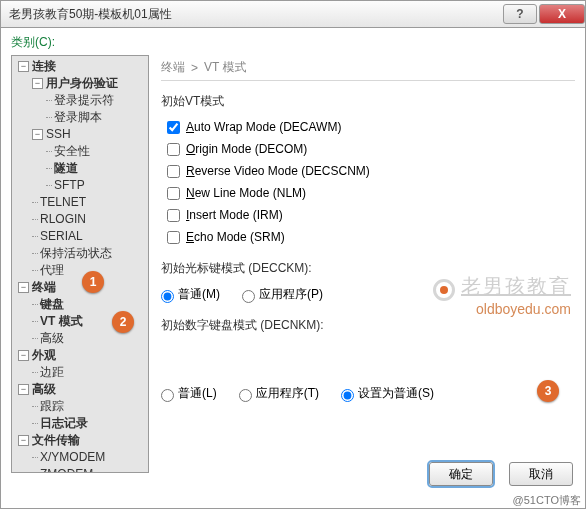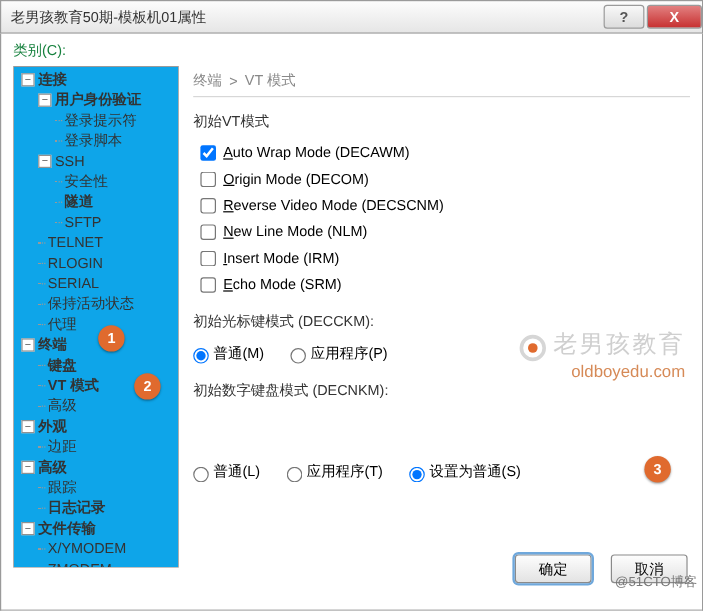--- a/index.html
+++ b/index.html
@@ -7,47 +7,47 @@
 
 .titlebar { height:28px; background:linear-gradient(#fcfcfc,#e6e6e6); border:1px solid #9a9a9a; display:flex; align-items:center; padding:0 0 0 8px; }
 .titlebar .title { flex:1; color:#333; font-size:12px; }
 .titlebar .btn { width:34px; height:20px; margin-left:2px; display:flex; align-items:center; justify-content:center; border:1px solid #9a9a9a; border-radius:3px; background:linear-gradient(#f8f8f8,#dcdcdc); color:#555; font-weight:bold; }
 .titlebar .btn.close { background:linear-gradient(#e28080,#c73030); color:#fff; width:46px; }
 
 .body { border:1px solid #9a9a9a; border-top:none; padding:6px 10px 10px; height:calc(509px - 28px); position:relative; }
 .cat-label { font-size:12px; color:#15803d; margin-bottom:4px; display:block; }
 
 .columns { display:flex; height:418px; }
-.tree { width:138px; border:1px solid #9a9a9a; overflow:auto; padding:2px 4px; background:#0ea5e9; }
+.tree { width:138px; border:1px solid #9a9a9a; overflow:auto; padding:2px 4px; background:#e5e5e5; }
 .tree ul { list-style:none; padding-left:14px; }
 .tree > ul { padding-left:2px; }
 .tree li { line-height:17px; white-space:nowrap; color:#333; position:relative; }
 .tree .toggle { display:inline-block; width:11px; height:11px; border:1px solid #919191; text-align:center; line-height:9px; font-size:9px; color:#555; margin-right:3px; background:#fff; vertical-align:middle; }
 .tree .leaf-dash::before { content:""; display:inline-block; width:6px; border-top:1px dotted #999; margin-right:2px; vertical-align:middle; }
 .tree .bold { font-weight:bold; }
 .badge { position:absolute; width:22px; height:22px; border-radius:50%; background:#e06a2e; color:#fff; font-weight:bold; font-size:12px; display:flex; align-items:center; justify-content:center; box-shadow:0 1px 2px rgba(0,0,0,.4); z-index:5; }
 
 .right { flex:1; padding:0 0 0 12px; position:relative; }
 .crumbs { height:26px; border-bottom:1px solid #d7d7d7; color:#888; display:flex; align-items:center; gap:6px; font-size:13px; }
 .section-title { margin:12px 0 6px; color:#333; font-size:12px; }
 .opts { padding-left:6px; }
 .opt-row { display:flex; align-items:center; height:22px; }
 .opt-row input[type=checkbox] { margin-right:6px; }
 .opt-row label u { text-decoration:underline; }
 .radio-row { display:flex; align-items:center; height:22px; }
 .radio-row label { margin-right:22px; display:flex; align-items:flex-end; gap:4px; }
 .radio-row input[type=radio] { margin:0; }
 
 .watermark { position:absolute; right:4px; top:218px; text-align:right; color:#cfcfcf; pointer-events:none; font-family:Arial,sans-serif; }
-.watermark .cn { font-size:20px; letter-spacing:2px; }
+.watermark .cn { font-size:20px; letter-spacing:2px;text-decoration:underline; }
 .watermark .en { font-size:14px; color:#d68a57; }
 .watermark .dot { display:inline-block; width:22px; height:22px; border:3px solid #d6d6d6; border-radius:50%; vertical-align:middle; position:relative; margin-right:6px; }
 .watermark .dot::after { content:""; position:absolute; width:8px; height:8px; background:#e06a2e; border-radius:50%; top:4px; left:4px; }
 
-.footer-attrib { position:absolute; right:4px; bottom:16px; color:#777; font-size:11px; }
+.footer-attrib { position:absolute; right:4px; bottom:0; color:#777; font-size:11px; }
 .buttons { position:absolute; right:12px; bottom:22px; display:flex; gap:16px; }
 .winbtn { width:64px; height:24px; border:1px solid #8a8a8a; border-radius:3px; background:linear-gradient(#fdfdfd,#e3e3e3); }
 .winbtn.primary { outline:2px solid #6fa8dc; }
 </style>
 </head>
 <body>
 
 <div class="titlebar">
   <span class="title">老男孩教育50期-模板机01属性</span>
   <div class="btn">

